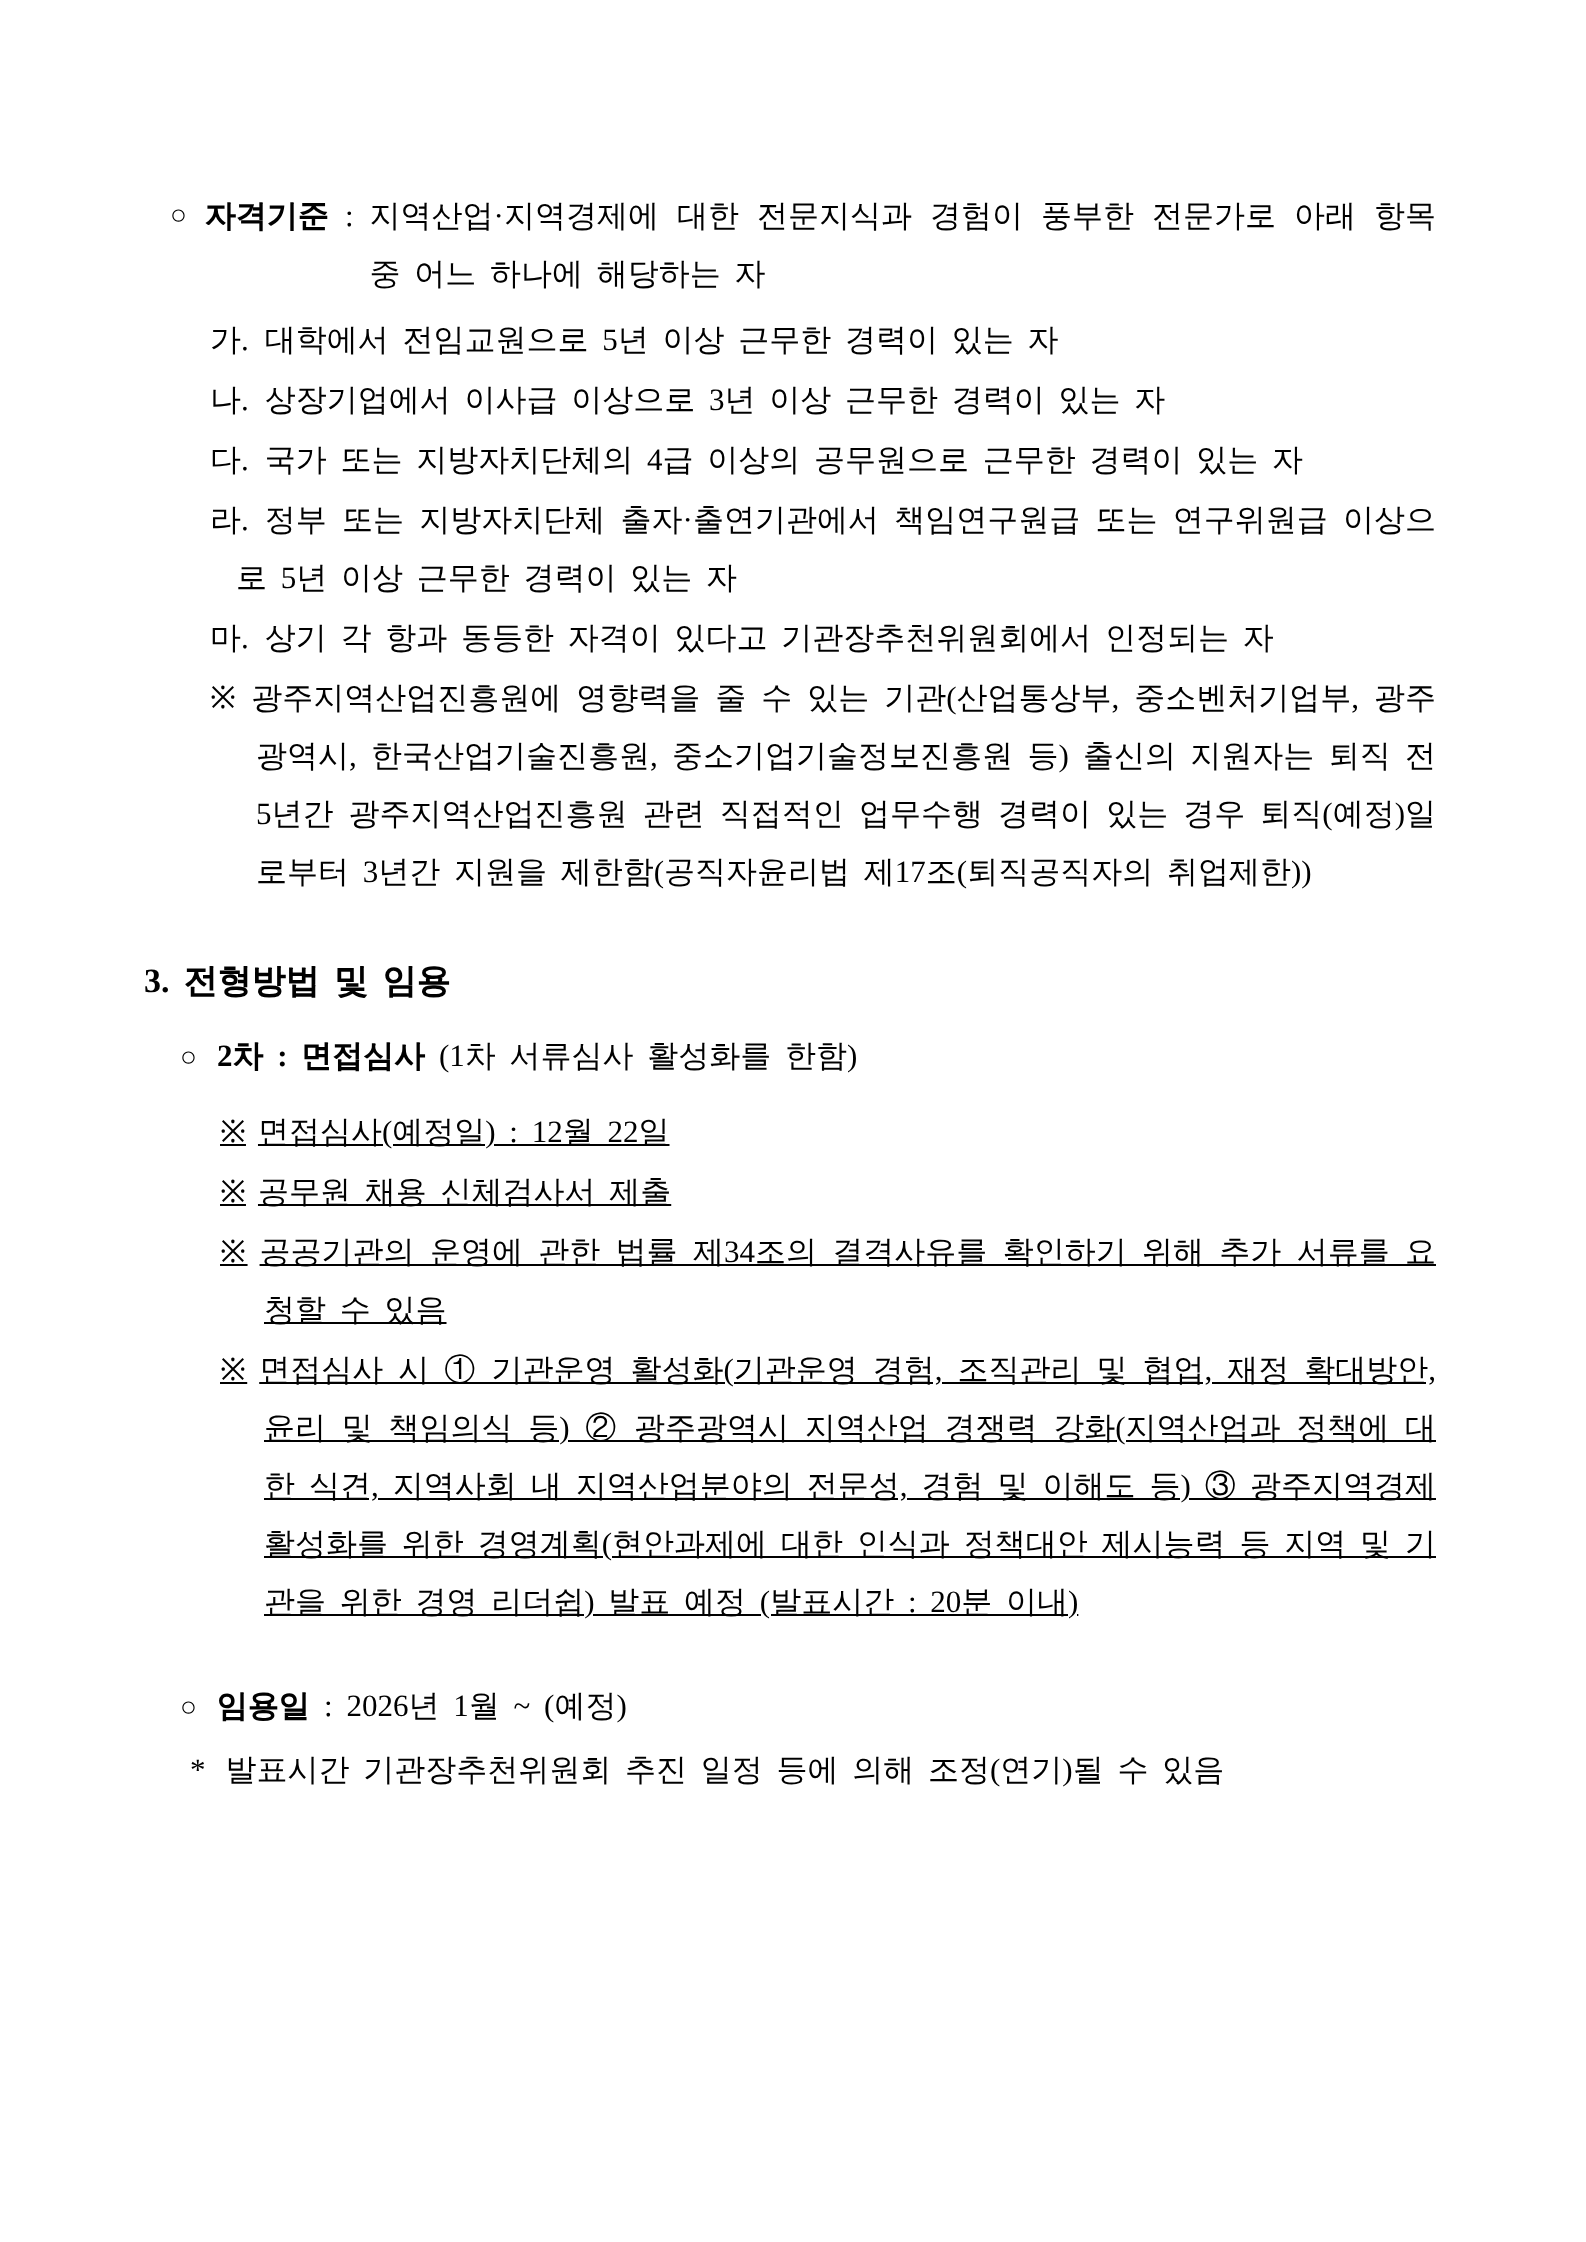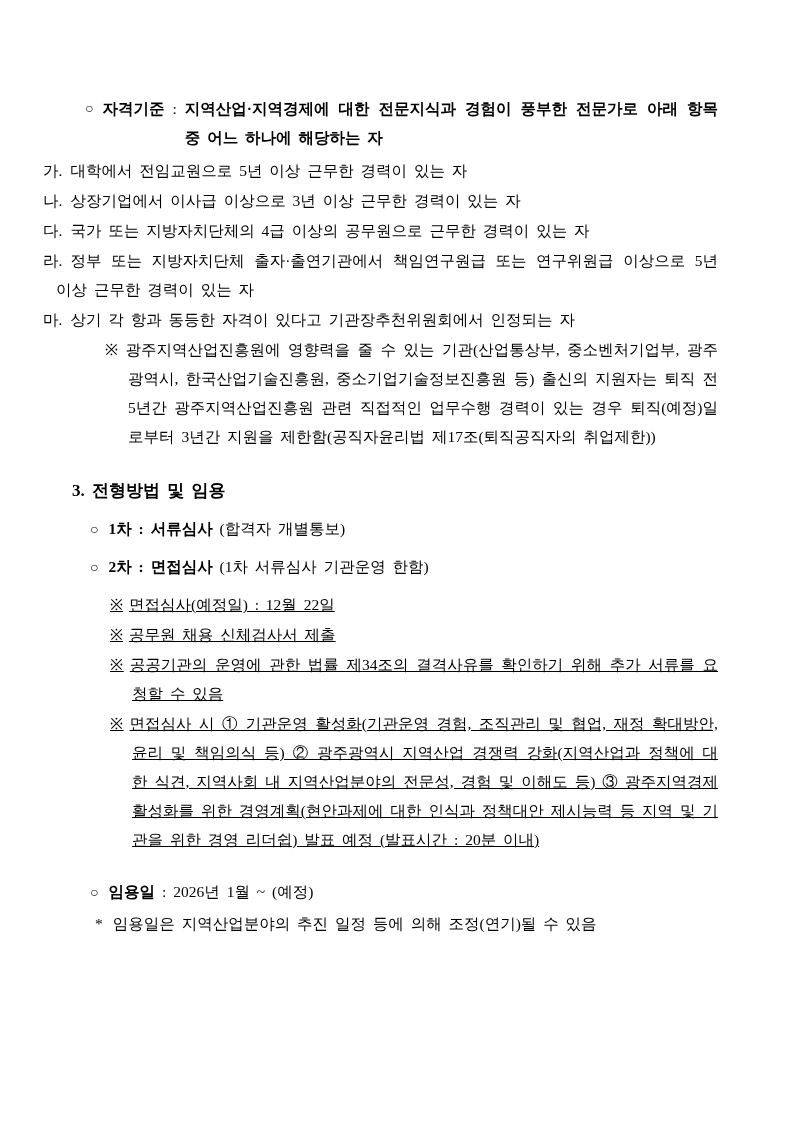--- a/index.html
+++ b/index.html
@@ -14,24 +14,24 @@
     padding-top:94px;
     overflow:hidden;
   }
   .justify { text-align:justify; text-justify:inter-word; }
 
   
   .qual-row { display:flex; margin-left:85px; margin-right:75px; margin-bottom:4px; }
   .qual-bullet { font-weight:bold; flex:0 0 auto; margin-right:9px; font-size:14px; }
   .qual-label { font-weight:bold; flex:0 0 auto; white-space:nowrap; }
   .colon { margin:0 8px; flex:0 0 auto; }
-  .qual-desc { flex:1 1 auto; text-align:justify;font-weight:bold; }
+  .qual-desc { flex:1 1 auto; text-align:justify; }
 
   
-  .criterion { margin-left:56px; margin-right:75px; text-indent:-13px; margin-bottom:1px; }
+  .criterion { margin-left:118px; margin-right:75px; text-indent:-13px; margin-bottom:1px; }
   .criterion .marker { margin-right:8px; }
 
   
   .qnote { margin-left:128px; margin-right:75px; text-indent:-23px; margin-bottom:1px; }
   .qnote .marker { margin-right:7px; }
 
   
   .heading { margin-left:72px; margin-top:25px; margin-bottom:9px; font-size:17px; font-weight:bold; }
 
   
@@ -77,42 +77,39 @@
   <div class="criterion justify">
     <span class="marker">마.</span><span>상기 각 항과 동등한 자격이 있다고 기관장추천위원회에서 인정되는 자</span>
   </div>
 
   <div class="qnote justify">
     <span class="marker">※</span><span>광주지역산업진흥원에 영향력을 줄 수 있는 기관(산업통상부, 중소벤처기업부, 광주광역시, 한국산업기술진흥원, 중소기업기술정보진흥원 등) 출신의 지원자는 퇴직 전 5년간 광주지역산업진흥원 관련 직접적인 업무수행 경력이 있는 경우 퇴직(예정)일로부터 3년간 지원을 제한함(공직자윤리법 제17조(퇴직공직자의 취업제한))</span>
   </div>
 
   <div class="heading">3. 전형방법 및 임용</div>
 
-  <div class="round">
-    <span class="bullet">○</span><span class="label">1차 : 서류심사</span> <span>(합격자 개별통보)</span>
-  </div>
 
   <div class="round">
-    <span class="bullet">○</span><span class="label">2차 : 면접심사</span> <span>(1차 서류심사 기관운영 한함)</span>
+    <span class="bullet">○</span><span class="label">2차 : 면접심사</span> <span>(1차 서류심사 활성화를 한함)</span>
   </div>
 
   <div class="snote justify">
     <span class="marker">※</span><span>면접심사(예정일) : 12월 22일</span>
   </div>
   <div class="snote justify">
     <span class="marker">※</span><span>공무원 채용 신체검사서 제출</span>
   </div>
   <div class="snote justify">
     <span class="marker">※</span><span>공공기관의 운영에 관한 법률 제34조의 결격사유를 확인하기 위해 추가 서류를 요청할 수 있음</span>
   </div>
   <div class="snote justify">
     <span class="marker">※</span><span>면접심사 시 ① 기관운영 활성화(기관운영 경험, 조직관리 및 협업, 재정 확대방안, 윤리 및 책임의식 등) ② 광주광역시 지역산업 경쟁력 강화(지역산업과 정책에 대한 식견, 지역사회 내 지역산업분야의 전문성, 경험 및 이해도 등) ③ 광주지역경제 활성화를 위한 경영계획(현안과제에 대한 인식과 정책대안 제시능력 등 지역 및 기관을 위한 경영 리더쉽) 발표 예정 (발표시간 : 20분 이내)</span>
   </div>
 
   <div class="round appointment">
     <span class="bullet">○</span><span class="label">임용일</span><span class="colon-inline">:</span><span>2026년 1월 ~ (예정)</span>
   </div>
 
   <div class="star-note">
-    <span class="marker">*</span><span>임용일은 지역산업분야의 추진 일정 등에 의해 조정(연기)될 수 있음</span>
+    <span class="marker">*</span><span>발표시간 기관장추천위원회 추진 일정 등에 의해 조정(연기)될 수 있음</span>
   </div>
 
 </div>
 
 </body></html>

